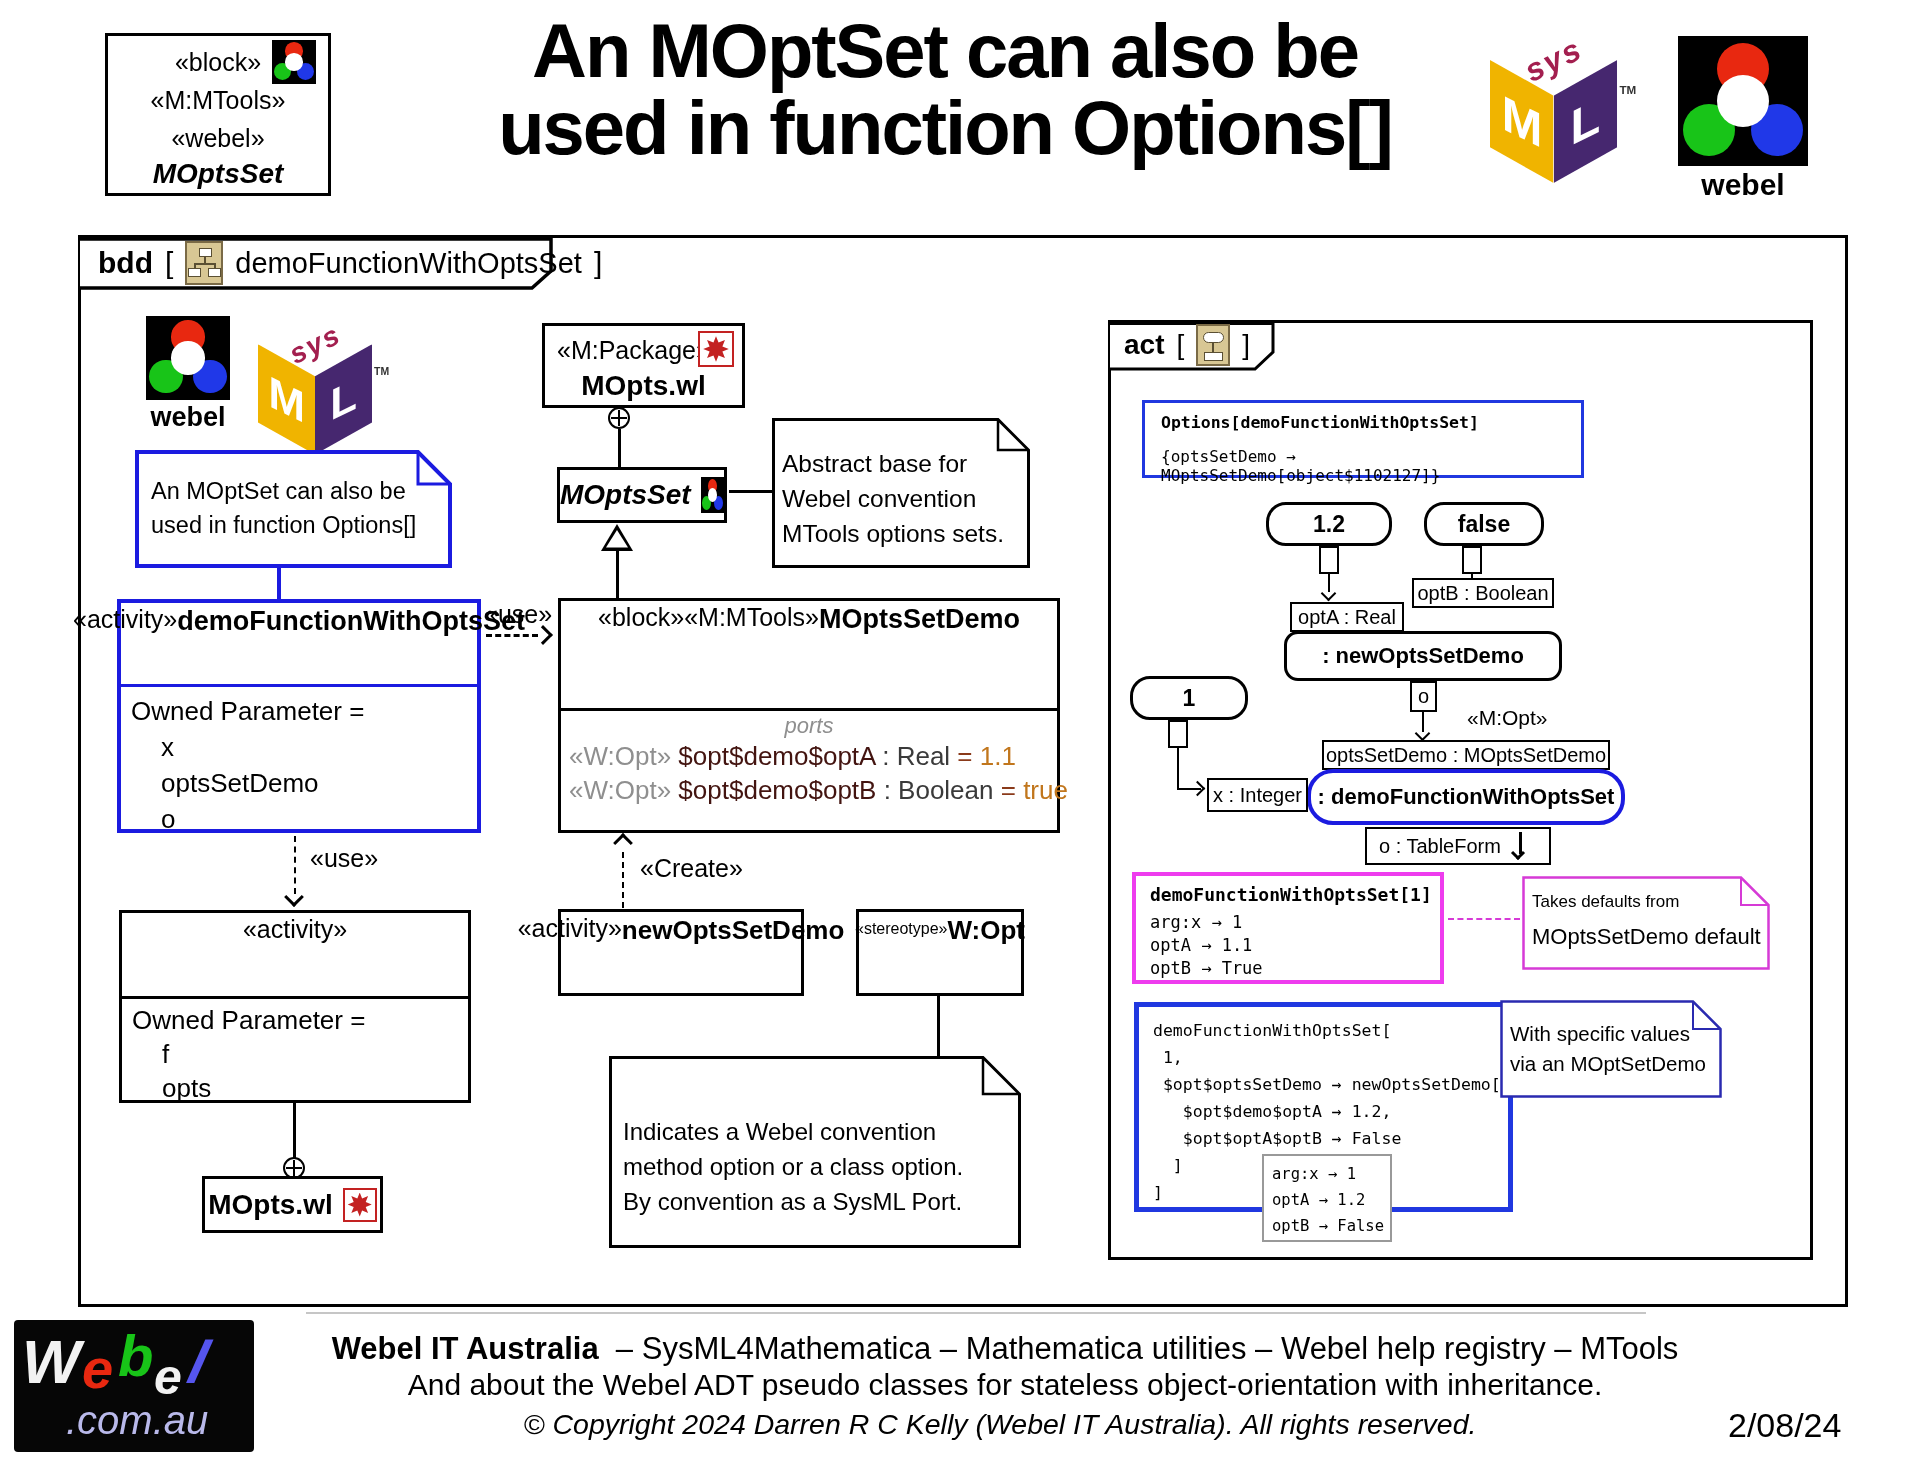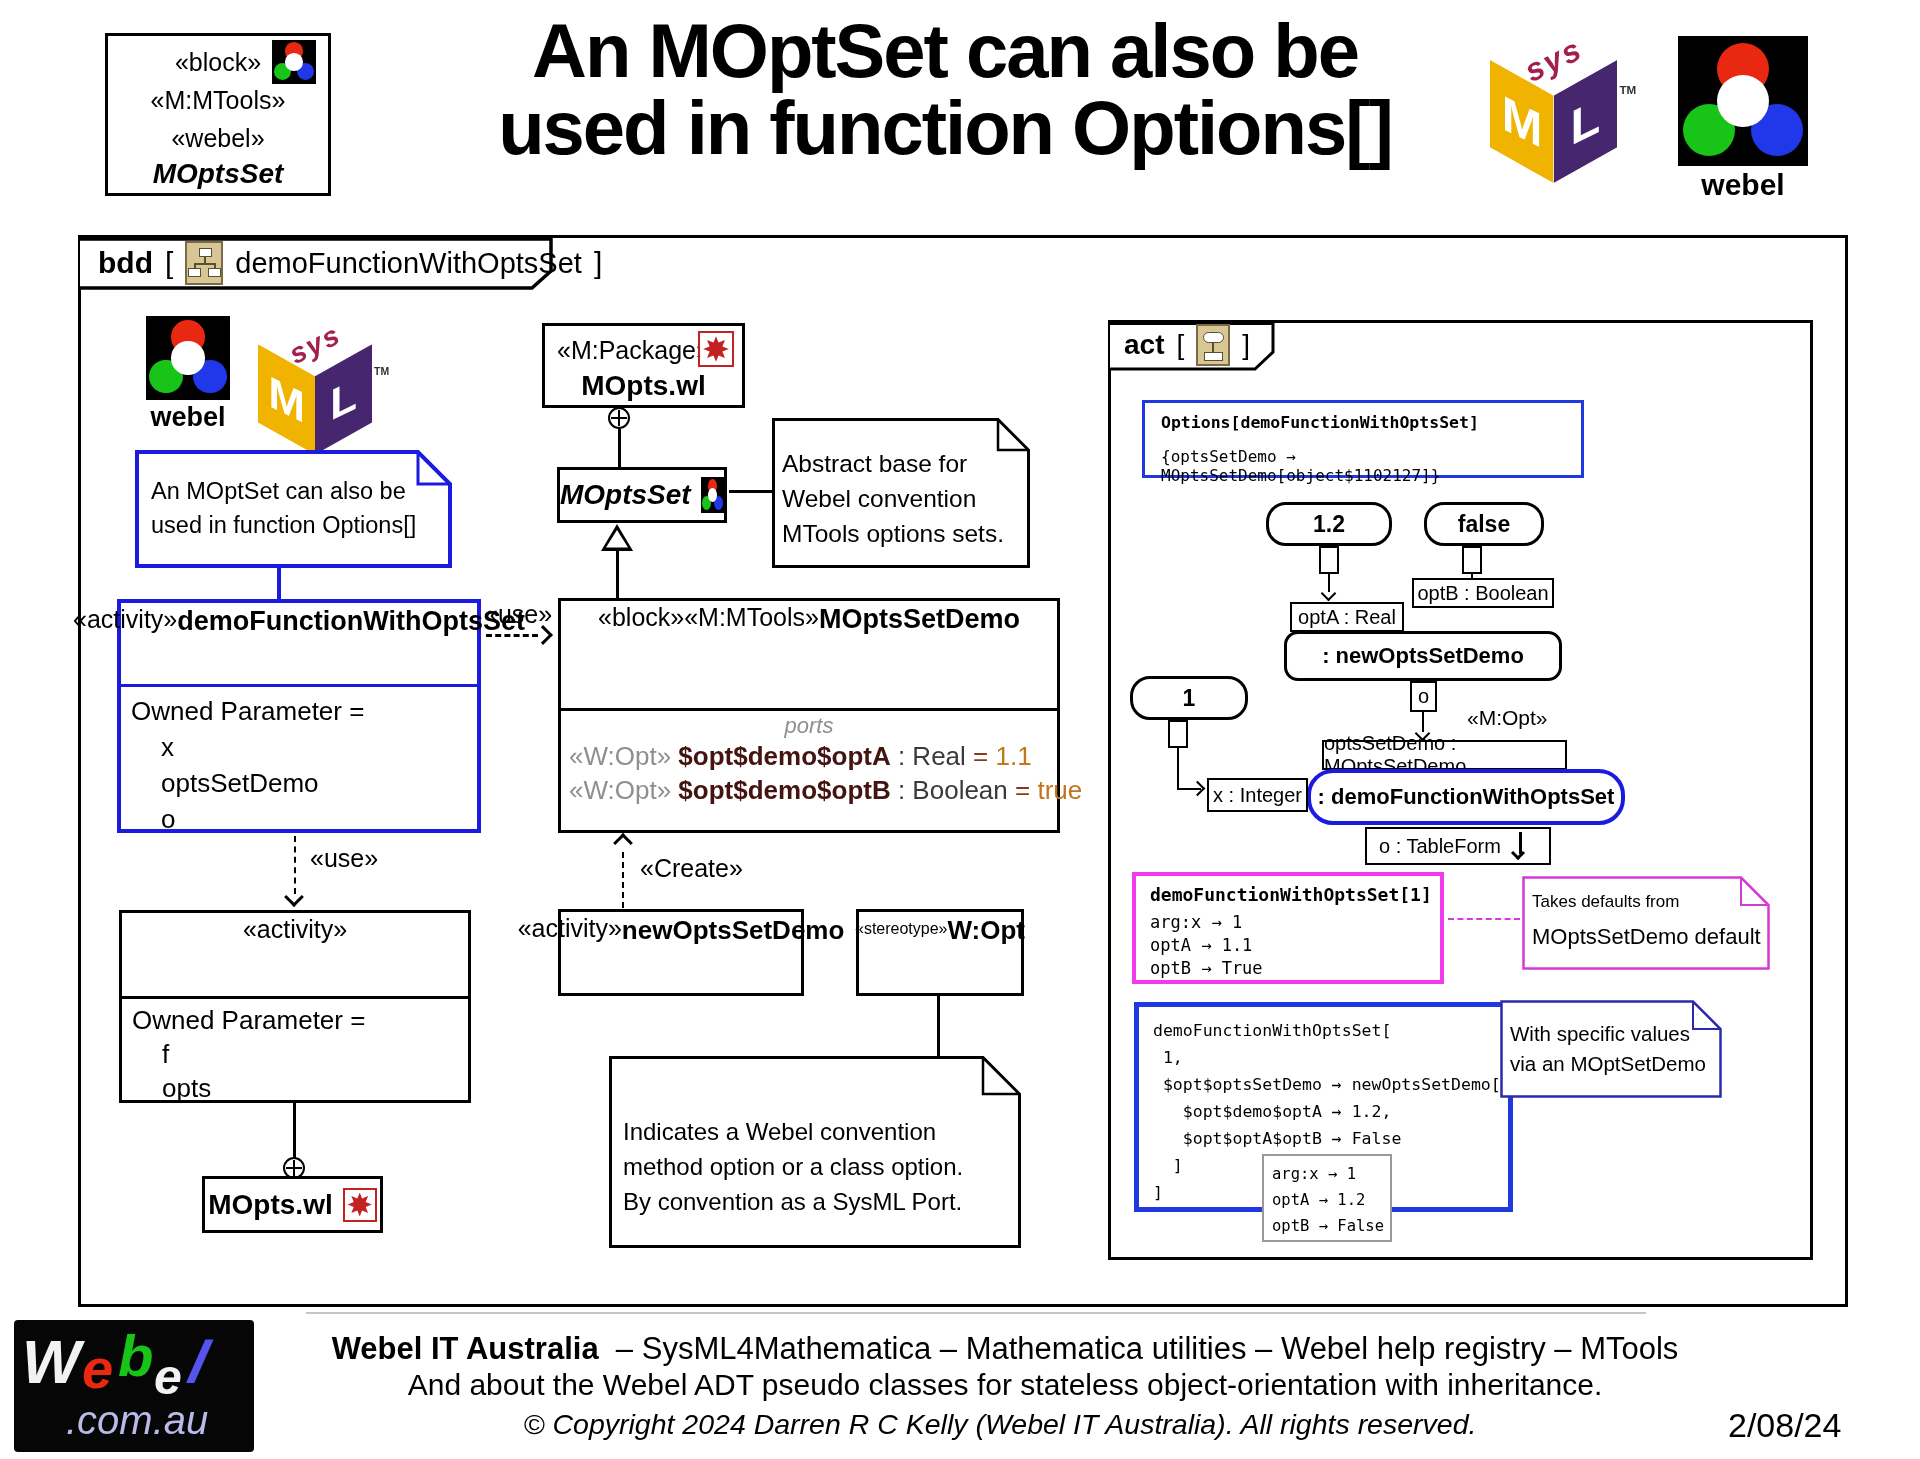--- a/index.html
+++ b/index.html
@@ -54,21 +54,21 @@
   .st{font-size:25px;line-height:33px}
   .bname{font-size:27px;font-weight:bold;line-height:36px}
   .vnode{position:absolute;border:3px solid #000;border-radius:20px;background:#fff;display:flex;align-items:center;justify-content:center;font-weight:bold;font-size:23px}
   .anode{position:absolute;border:3px solid #000;border-radius:14px;background:#fff;display:flex;align-items:center;justify-content:center;font-weight:bold;font-size:22px}
   .anode.ablue{border:4px solid var(--blue);border-radius:26px}
   .pbox{position:absolute;border:2.5px solid #000;background:#fff;display:flex;align-items:center;justify-content:center;font-size:20px}
   .pin{position:absolute;border:2.5px solid #000;background:#fff}
   .ntext{position:absolute}
   .plabel{text-align:center;font-style:italic;color:var(--gray);font-size:22px;line-height:26px;margin-top:2px}
   .pline{font-size:26px;line-height:34px;padding-left:8px;white-space:pre}
-  .pst{color:var(--gray)} .pname{color:var(--maroon);font-weight:bold} .ptype{color:#3a3a3a} .peq{color:var(--equals)} .pval{color:var(--orange)}
+  .pst{color:var(--gray)} .pname{color:var(--maroon);font-weight:normal} .ptype{color:#3a3a3a} .peq{color:var(--equals)} .pval{color:var(--orange)}
   .tabtxt{position:absolute;display:flex;align-items:center;gap:12px}
   .codeline{white-space:pre}
 </style>
 </head>
 <body>
 
 <div class="canvas">
 
   <div class="box" style="left:105px;top:33px;width:226px;height:163px;border-width:3.5px">
     <div class="abs st" style="left:0;top:10px;width:100%;text-align:center">«block»</div>
@@ -305,21 +305,21 @@
   <div class="chev d thin" style="left:1466px;top:588px;width:11px;height:11px"></div>
 
   <div class="pbox" style="left:1290px;top:602px;width:114px;height:30px">optA : Real</div>
   <div class="pbox" style="left:1412px;top:578px;width:142px;height:30px">optB : Boolean</div>
   <div class="anode" style="left:1284px;top:631px;width:278px;height:50px">: newOptsSetDemo</div>
   <div class="pbox" style="left:1410px;top:681px;width:27px;height:31px">o</div>
   <div class="lv" style="left:1422px;top:712px;height:20px;width:2px"></div>
   <div class="chev d thin" style="left:1417px;top:728px;width:11px;height:11px"></div>
   <div class="abs" style="left:1467px;top:706px;font-size:21px">«M:Opt»</div>
 
-  <div class="pbox" style="left:1322px;top:740px;width:245px;height:30px">optsSetDemo : MOptsSetDemo</div>
+  <div class="pbox" style="left:1322px;top:740px;width:288px;height:30px">optsSetDemo : MOptsSetDemo</div>
   <div class="anode ablue" style="left:1307px;top:769px;width:318px;height:56px">: demoFunctionWithOptsSet</div>
 
   <div class="vnode" style="left:1130px;top:676px;width:118px;height:44px">1</div>
   <div class="pin" style="left:1168px;top:720px;width:20px;height:28px"></div>
   <div class="lv" style="left:1177px;top:748px;height:42px;width:2px"></div>
   <div class="lh" style="left:1177px;top:788px;width:24px;height:2px"></div>
   <div class="chev r thin" style="left:1192px;top:783px;width:11px;height:11px"></div>
   <div class="pbox" style="left:1207px;top:778px;width:101px;height:34px">x : Integer</div>
 
   <div class="pbox" style="left:1365px;top:827px;width:186px;height:38px;justify-content:flex-start;padding-left:12px">

